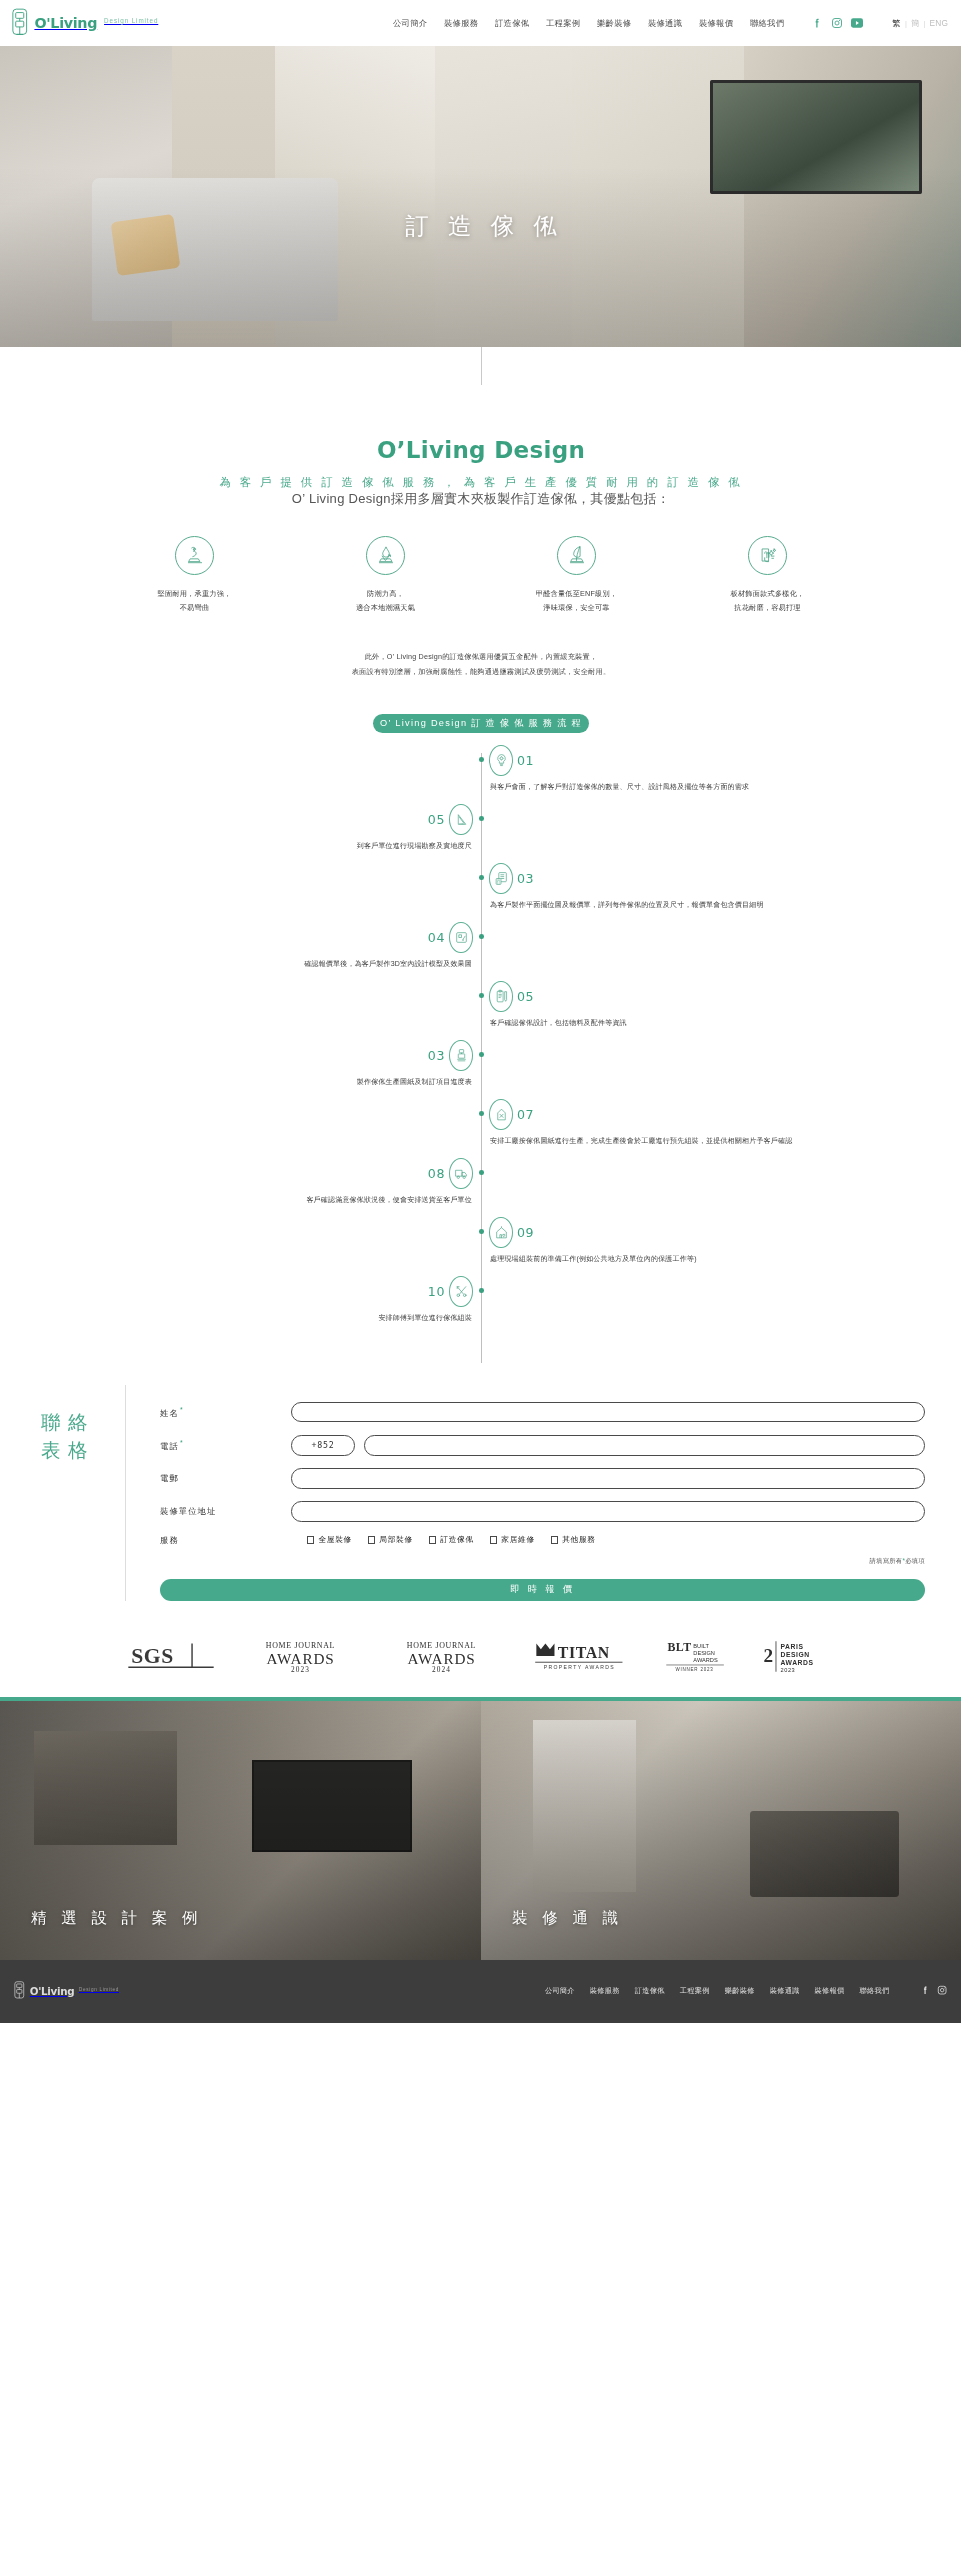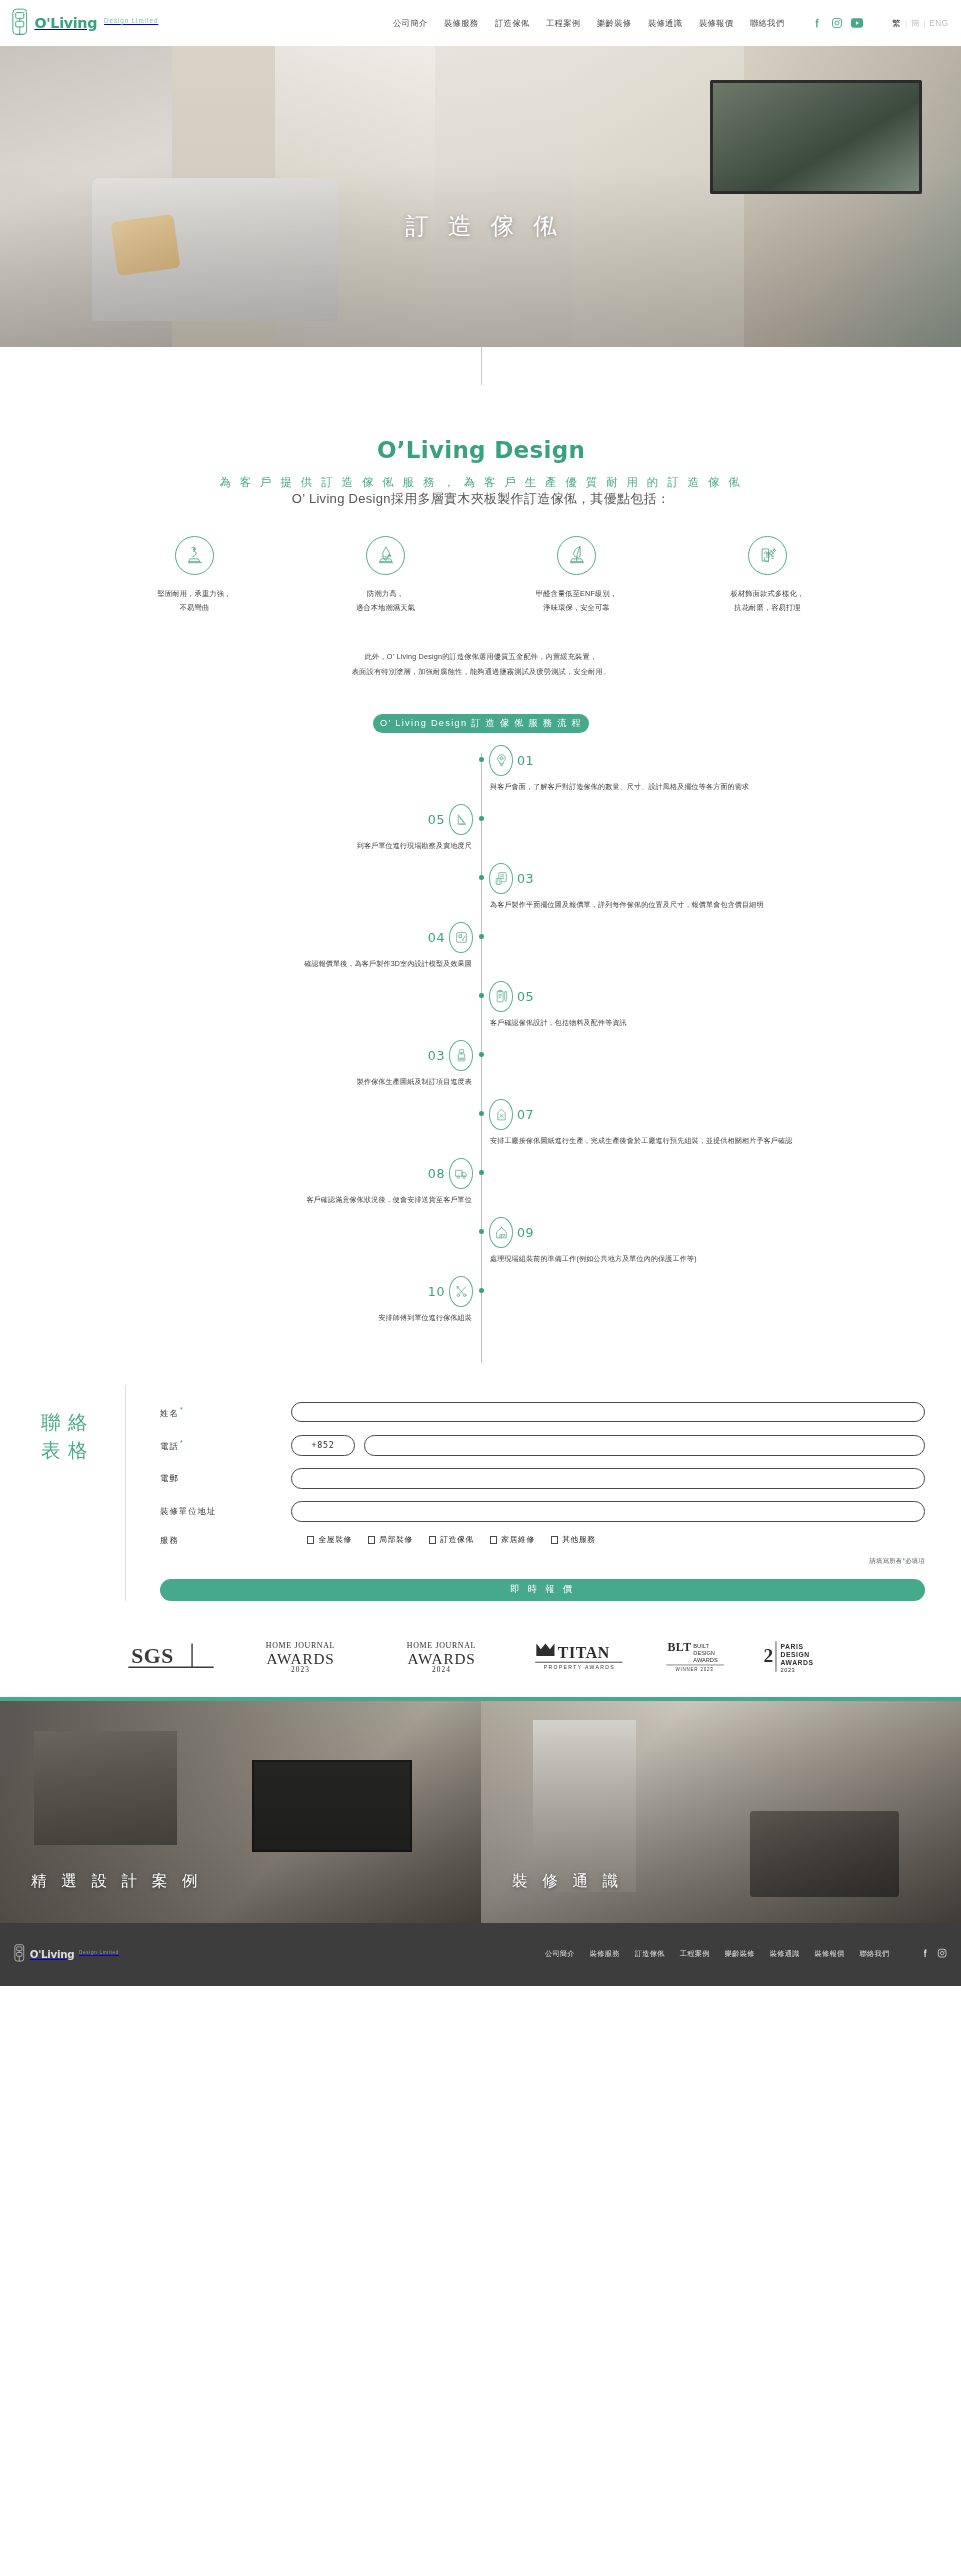--- a/index.html
+++ b/index.html
@@ -209,21 +209,21 @@
   
   .awards {
     margin-top: 38px; display: flex; align-items: center;
     justify-content: center; gap: 32px; padding: 0 23px 23px;
   }
   .award { display: flex; align-items: center; justify-content: center; }
 
   
   .panels { display: flex; gap: 0; width: 962px; }
   .panel {
-    position: relative; width: 481px; height: 226px; overflow: hidden;
+    position: relative; width: 481px; height: 263px; overflow: hidden;
   }
   .panel .bar {
     position: absolute; left: 0; top: 0; height: 4px; width: 100%;
     background: #46a98b;
   }
   .panel .plabel {
     position: absolute; left: 31px; bottom: 31px;
     color: #fff; font-size: 15.5px; letter-spacing: 5.2px;
     text-shadow: 0 1.1px 4.6px rgba(0,0,0,.45);
   }

